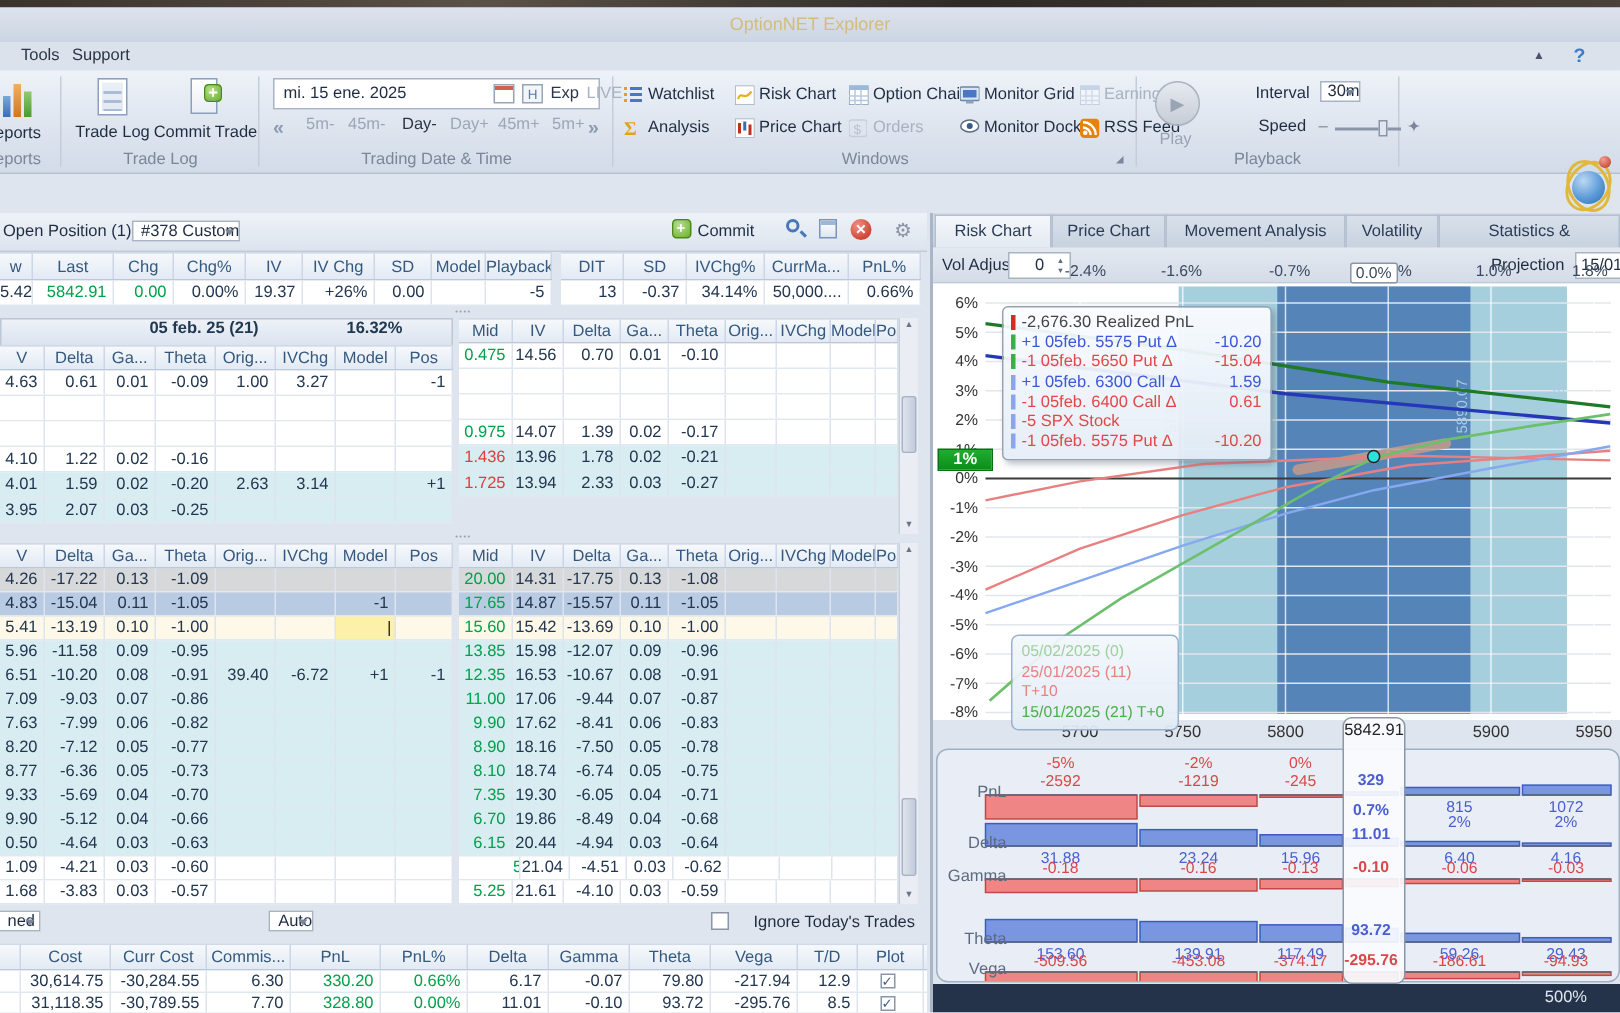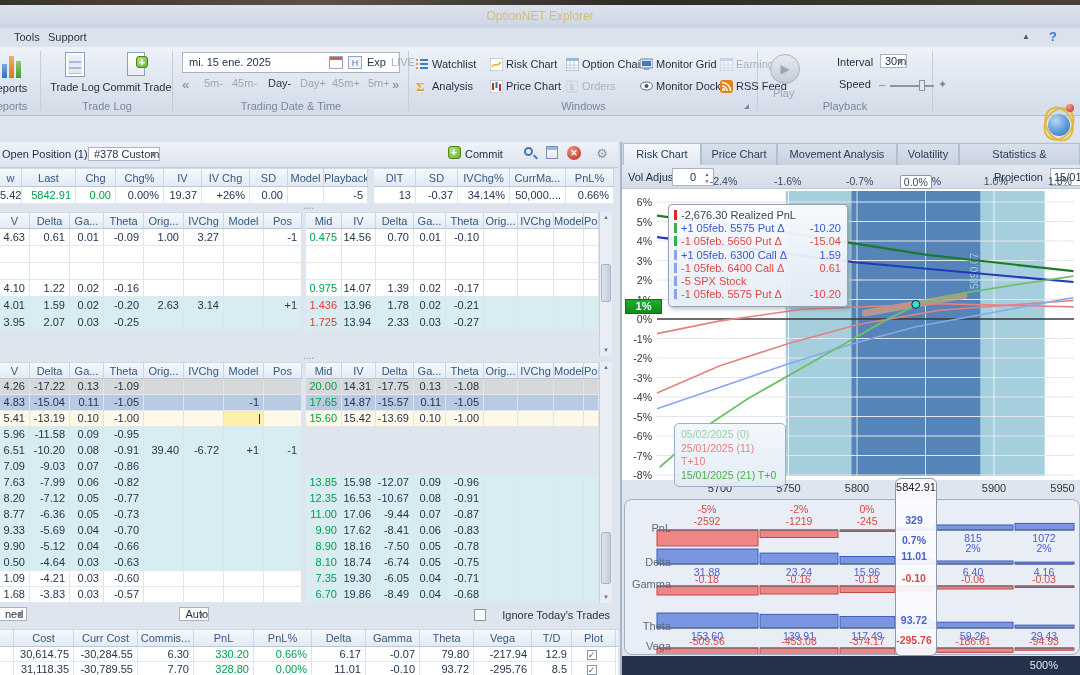--- a/index.html
+++ b/index.html
@@ -310,20 +310,24 @@
           <div class="cell" style="width: 42px;">-0.37</div>
           <div class="cell" style="width: 52px;">34.14%</div>
           <div class="cell" style="width: 56px;">50,000....</div>
           <div class="cell" style="width: 48px;">0.66%</div>
         </div>
       </div>
 
     <div class="splitter" style="top:64px">••••</div>
 
     <div id="chain-ul" class="abs" style="left:0;top:70px;width:302px;height:144px;overflow:hidden">
+        <div class="datehdr">
+          <div style="flex: 1 1 0%; text-align: center; padding-left: 40px;">05 feb. 25 (21)</div>
+          <div style="width: 70px; text-align: left;">16.32%</div>
+        </div>
         <div class="hrow" style="height: 17px; line-height: 16px;">
           <div class="cell" style="width: 30px;">V</div>
           <div class="cell" style="width: 40px;">Delta</div>
           <div class="cell" style="width: 34px;">Ga...</div>
           <div class="cell" style="width: 40px;">Theta</div>
           <div class="cell" style="width: 40px;">Orig...</div>
           <div class="cell" style="width: 40px;">IVChg</div>
           <div class="cell" style="width: 40px;">Model</div>
           <div class="cell" style="width: 38px;">Pos</div>
         </div>
@@ -667,21 +671,21 @@
           <div class="cell g" style="width: 36px;">15.60</div>
           <div class="cell" style="width: 34px;">15.42</div>
           <div class="cell" style="width: 38px;">-13.69</div>
           <div class="cell" style="width: 32px;">0.10</div>
           <div class="cell" style="width: 38px;">-1.00</div>
           <div class="cell" style="width: 34px;"></div>
           <div class="cell" style="width: 36px;"></div>
           <div class="cell" style="width: 30px;"></div>
           <div class="cell" style="width: 15px;"></div>
         </div>
-        <div class="trow cyan" style="height: 16px; line-height: 15px; margin-top: 48px;">
+        <div class="trow cyan" style="height: 16px; line-height: 15px;">
           <div class="cell g" style="width: 36px;">13.85</div>
           <div class="cell" style="width: 34px;">15.98</div>
           <div class="cell" style="width: 38px;">-12.07</div>
           <div class="cell" style="width: 32px;">0.09</div>
           <div class="cell" style="width: 38px;">-0.96</div>
           <div class="cell" style="width: 34px;"></div>
           <div class="cell" style="width: 36px;"></div>
           <div class="cell" style="width: 30px;"></div>
           <div class="cell" style="width: 15px;"></div>
         </div>

